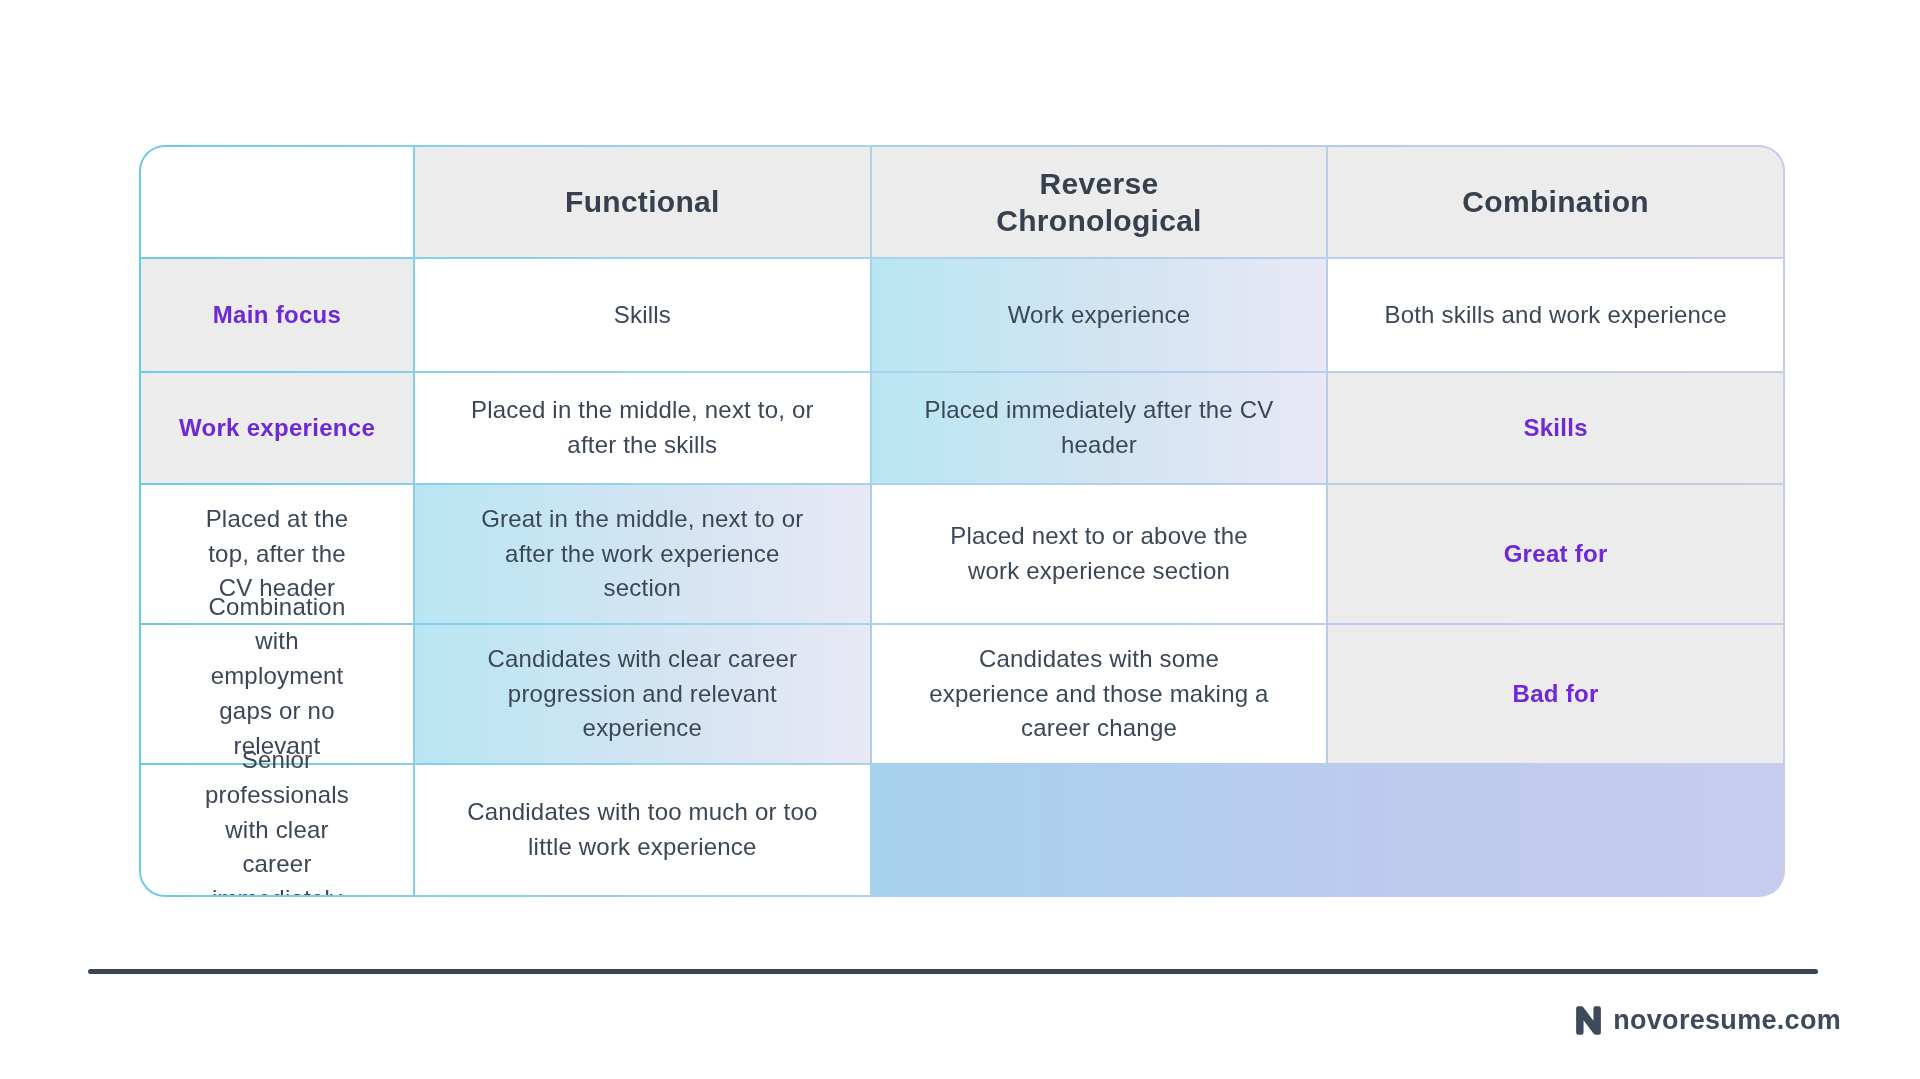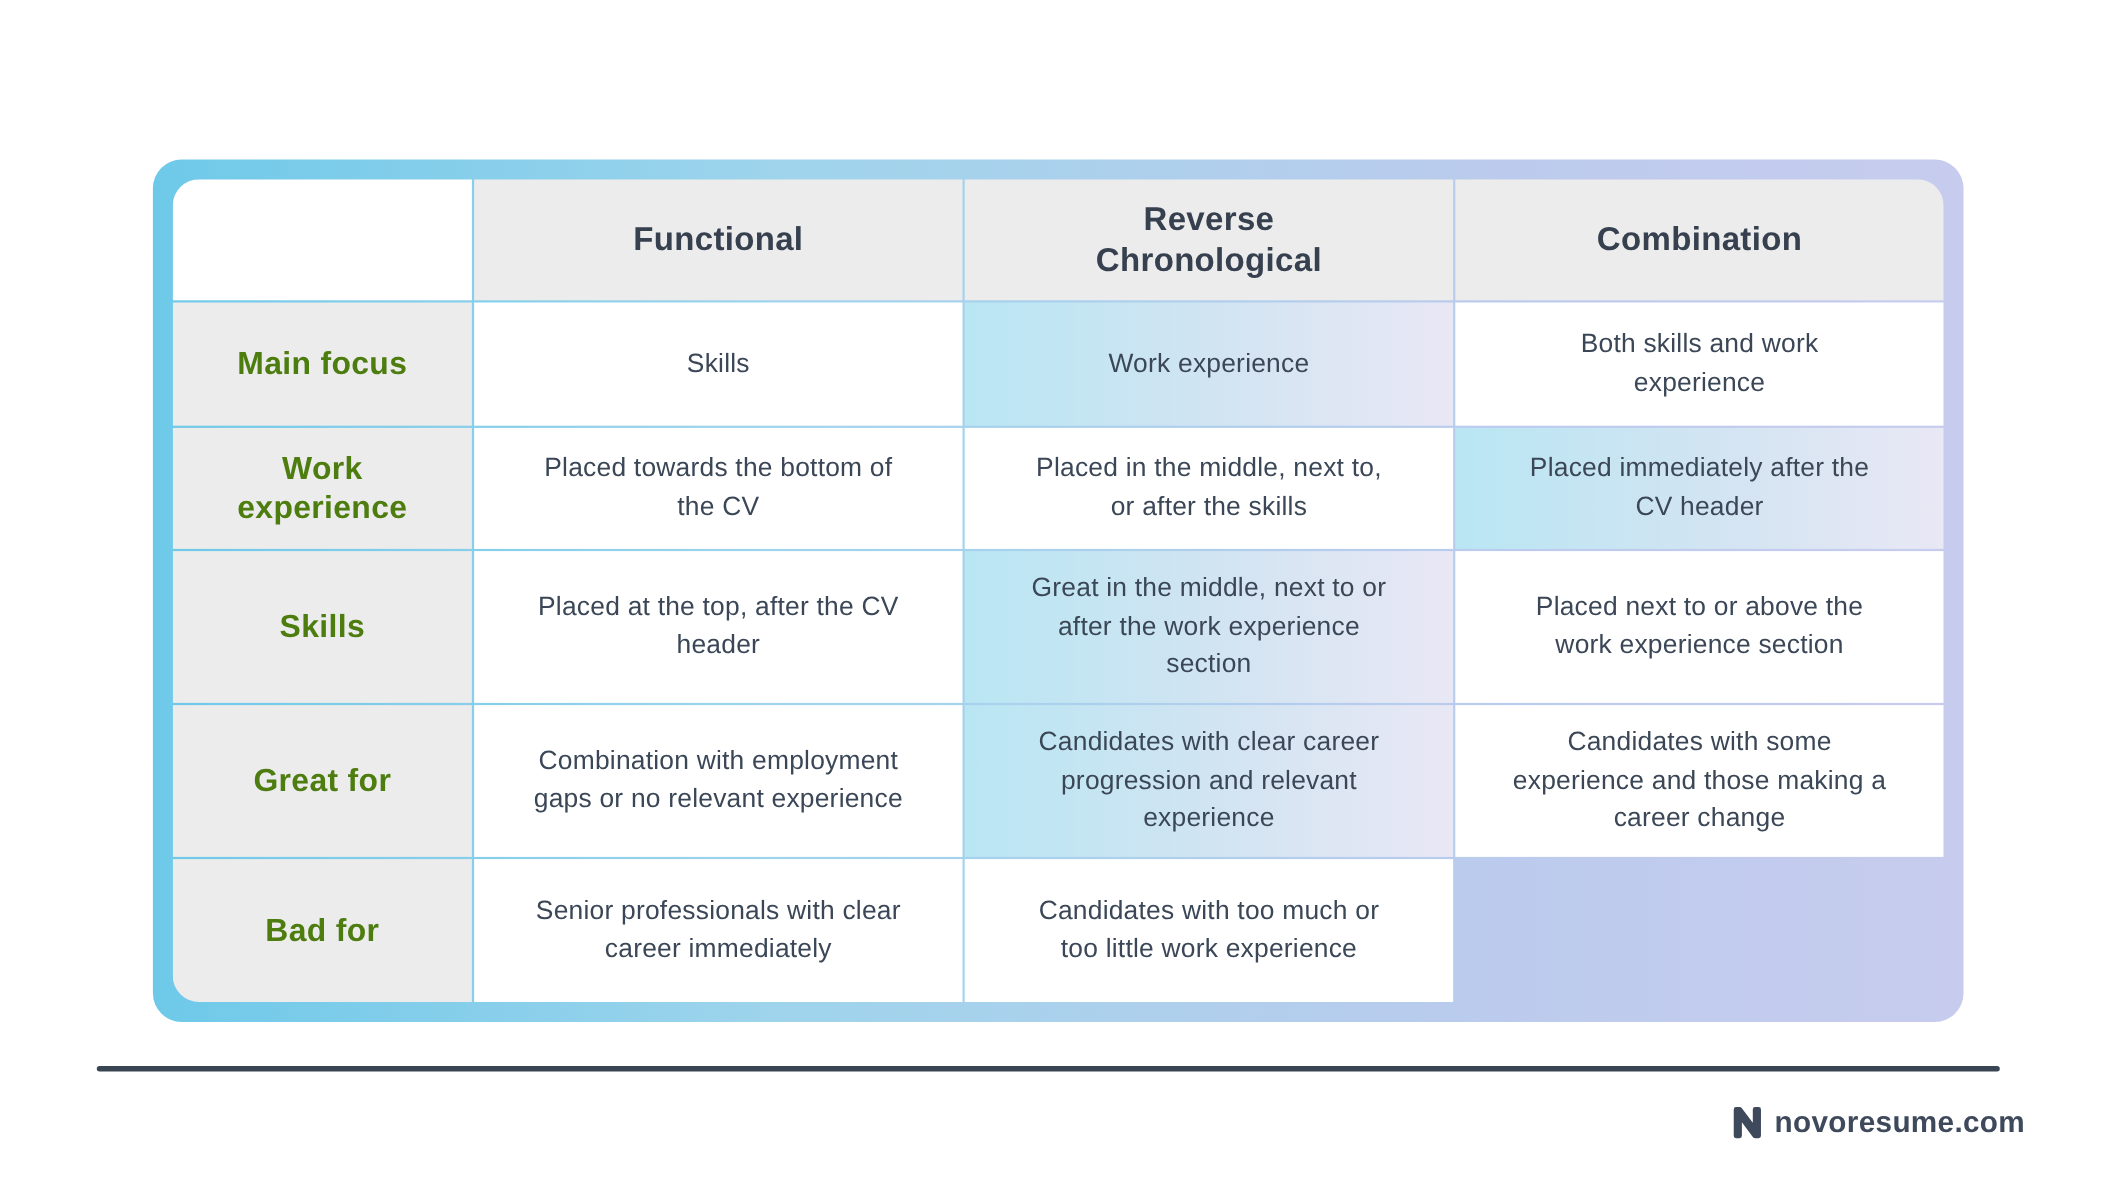--- a/index.html
+++ b/index.html
@@ -12,21 +12,21 @@
     overflow: hidden;
     font-family: "Liberation Sans", sans-serif;
   }
 
   
   .table-frame {
     position: absolute;
     left: 139px;
     top: 145px;
     width: 1646px;
-    padding: 18px;
+    padding: 2px;
     border-radius: 26px;
     background: linear-gradient(90deg, #6ec9e9 0%, #9fd4ec 35%, #bccbed 75%, #c7ccee 100%);
   }
   .grid {
     display: grid;
     grid-template-columns: 272px 1fr 1fr 1fr;
     grid-template-rows: 110px 112px 110px 138px 138px 130px;
     gap: 2px;
     border-radius: 24px;
     overflow: hidden;
@@ -43,24 +43,24 @@
     display: inline-block;
     max-width: 300px;
     font-size: 30px;
     font-weight: bold;
     line-height: 1.25;
     color: #36404f;
     letter-spacing: 0.3px;
   }
   .cell.rowlabel {
     padding: 0 30px;
-    font-size: 29px;
+    font-size: 24px;
     font-weight: bold;
     line-height: 1.25;
-    color: #4d7c0f;
+    color: #6d28d9;
     letter-spacing: 0.3px;
   }
   .cell.body {
     padding: 0 52px;
     font-size: 24px;
     line-height: 1.45;
     color: #3b4757;
     letter-spacing: 0.2px;
   }
   .cell.hl {
@@ -113,21 +113,20 @@
       <div class="cell head gray">
         <span>Combination</span>
       </div>
 
       <div class="cell rowlabel gray">Main focus</div>
       <div class="cell body">Skills</div>
       <div class="cell body hl">Work experience</div>
       <div class="cell body">Both skills and work experience</div>
 
       <div class="cell rowlabel gray">Work experience</div>
-      <div class="cell body">Placed towards the bottom of the CV</div>
       <div class="cell body">Placed in the middle, next to, or after the skills</div>
       <div class="cell body hl">Placed immediately after the CV header</div>
 
       <div class="cell rowlabel gray">Skills</div>
       <div class="cell body">Placed at the top, after the CV header</div>
       <div class="cell body hl">Great in the middle, next to or after the work experience section</div>
       <div class="cell body">Placed next to or above the work experience section</div>
 
       <div class="cell rowlabel gray">Great for</div>
       <div class="cell body">Combination with employment gaps or no relevant experience</div>

